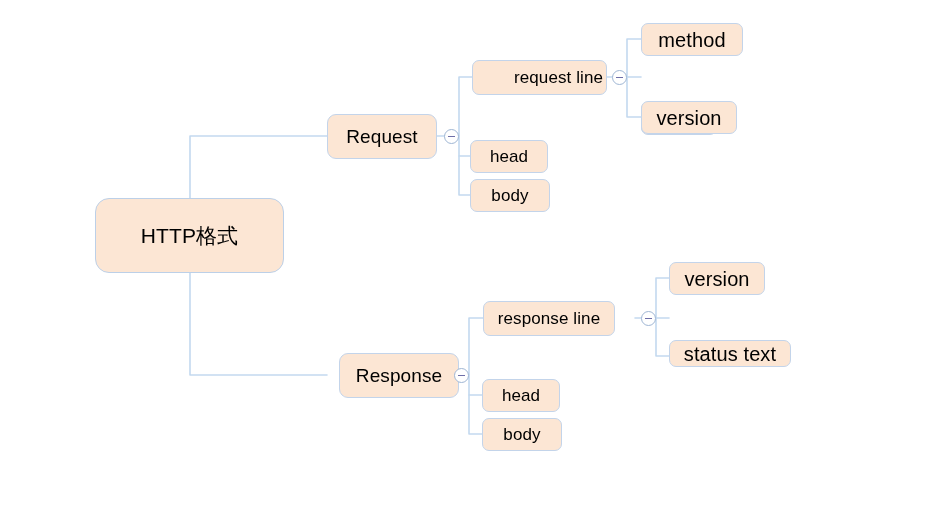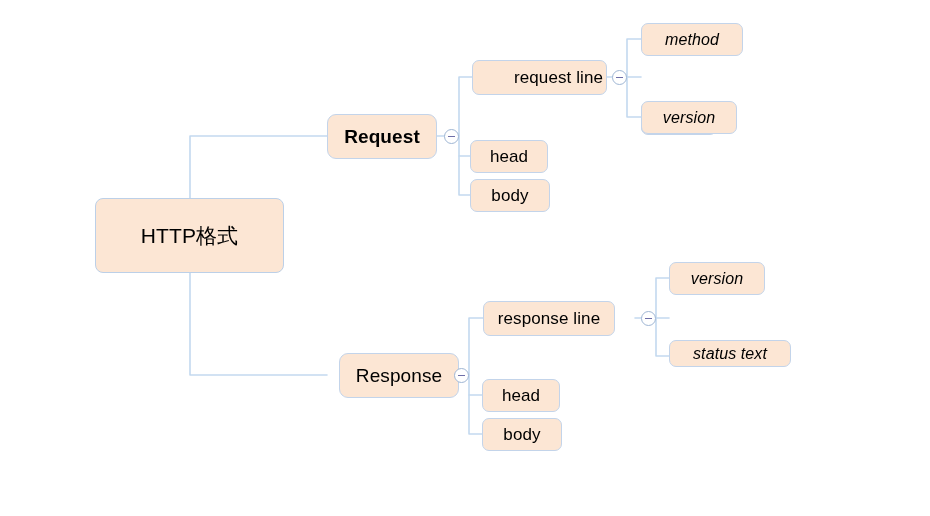--- a/index.html
+++ b/index.html
@@ -34,34 +34,33 @@
     border-radius: 7px;
     color: #000000;
     display: flex;
     align-items: center;
     justify-content: center;
     white-space: nowrap;
     line-height: 1;
     letter-spacing: 0.1px;
   }
   .node.root {
-    border-radius: 8px;
+    border-radius: 14px;
     border: 1.5px solid #bcd0e8;
     font-size: 21px;
   }
   .node.level1 {
     border-radius: 9px;
     font-size: 19px;
   }
   .node.level2 {
     font-size: 17px;
   }
   .node.level3 {
-    font-size: 16px;
-    font-style: italic;
+    font-size: 20px;
   }
   .toggle {
     position: absolute;
     width: 15px;
     height: 15px;
     box-sizing: border-box;
     border: 1px solid #9fb6d4;
     border-radius: 50%;
     background: #ffffff;
     display: flex;
@@ -98,21 +97,21 @@
       <path d="M 469 395 L 469 434 L 482 434"></path>
 
       <path d="M 635 318 L 656 318 L 656 278 L 669 278"></path>
       <path d="M 656 318 L 669 318"></path>
       <path d="M 656 318 L 656 356 L 669 356"></path>
     </g>
   </svg>
 
   <div class="node root" style="left: 95px; top: 198px; width: 189px; height: 75px;">HTTP格式</div>
 
-  <div class="node level1" style="left: 327px; top: 114px; width: 110px; height: 45px; font-weight: bold;">Request</div>
+  <div class="node level1" style="left: 327px; top: 114px; width: 110px; height: 45px;">Request</div>
 
   <div class="node level2" style="left: 472px; top: 60px; width: 135px; height: 35px; padding-left: 38px;">request line</div>
 
   <div class="node level3" style="left: 641px; top: 23px; width: 102px; height: 33px;">method</div>
 
   <div class="node level3" style="left: 641px; top: 62px; width: 76px; height: 33px; margin-top: 40px;">path</div>
 
   <div class="node level3" style="left: 641px; top: 101px; width: 96px; height: 33px;">version</div>
 
   <div class="node level2" style="left: 470px; top: 140px; width: 78px; height: 33px;">head</div>

